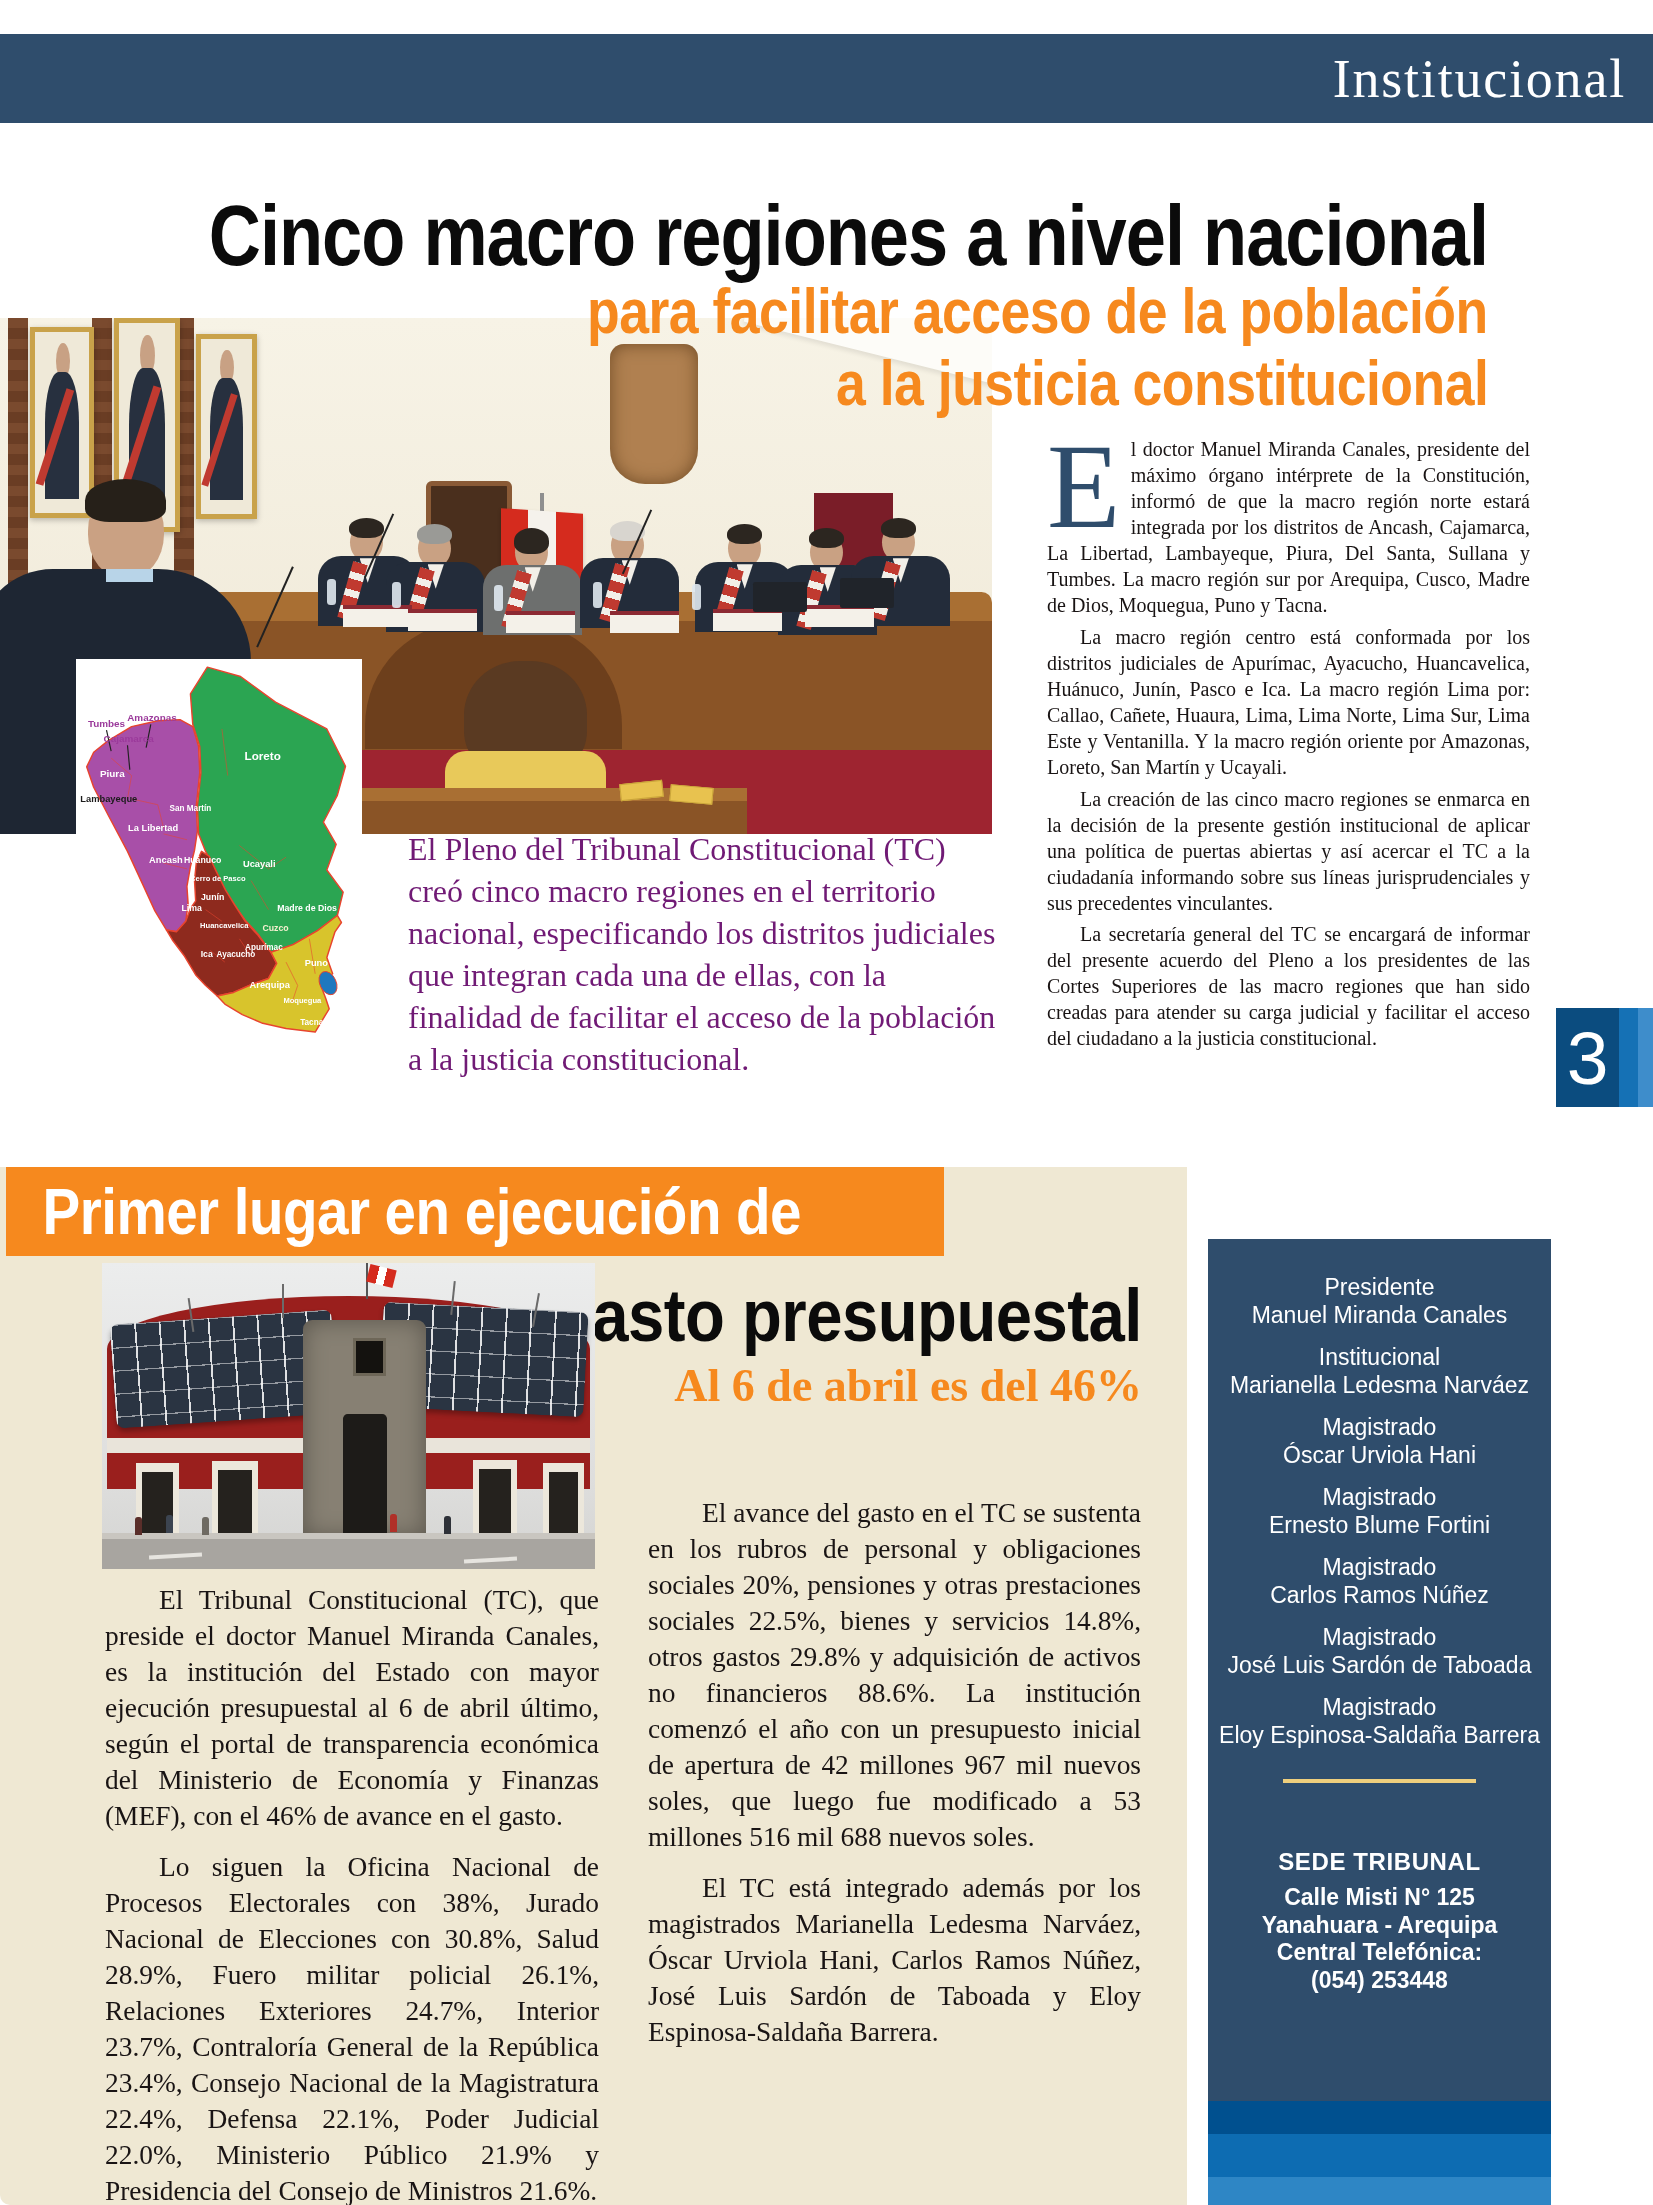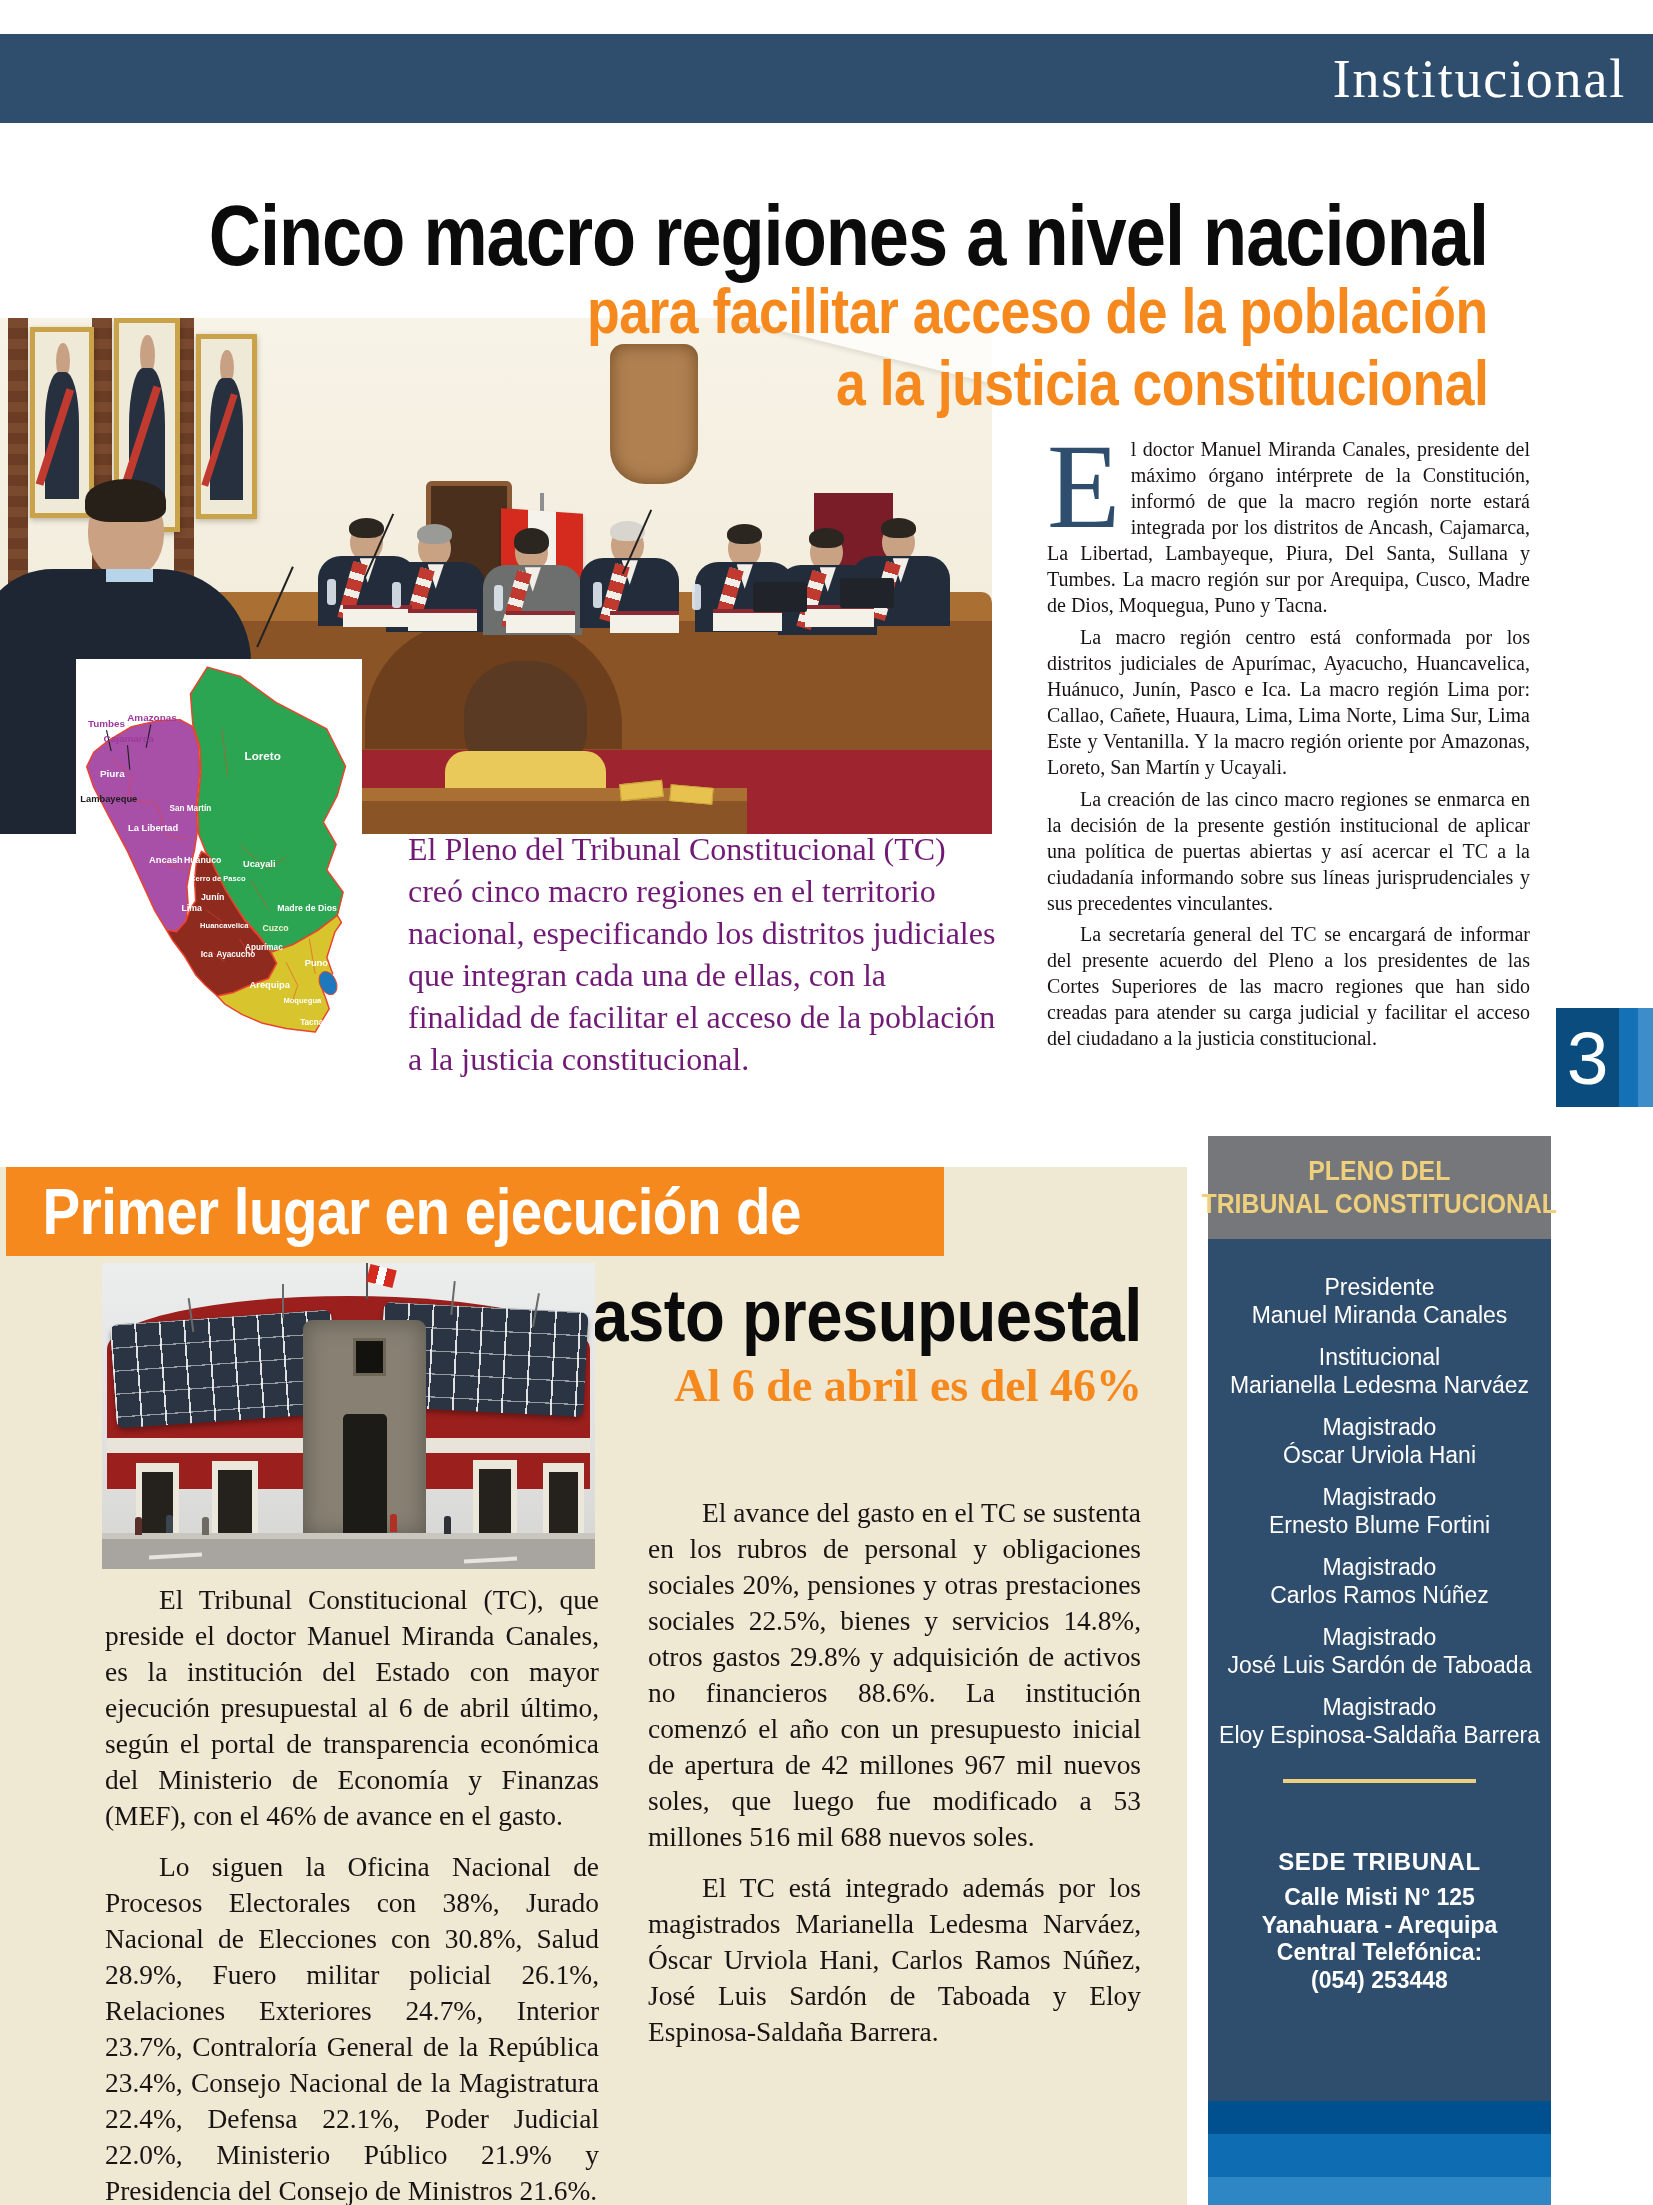--- a/index.html
+++ b/index.html
@@ -1,17 +1,17 @@
 <!DOCTYPE html>
 <html style="font-size:9.3px"><head>
 <meta charset="utf-8">
 <style>
   html,body{margin:0;padding:0;background:#ffffff;}
   #page{position:relative;width:1654px;height:2205px;background:#ffffff;overflow:hidden;
-        font-family:"Liberation Serif", serif;color:#1c1c1c;}
+        font-family:"Liberation Serif", serif;color:#1c1c1c;border-radius:10px;}
   .abs{position:absolute;}
   
   .topbar{left:0;top:34px;width:1654px;height:89px;background:#2F4D6C;display:flex;
           align-items:center;justify-content:flex-end;}
   .topbar-label{color:#ffffff;font-family:"Liberation Serif",serif;font-weight:400;
           font-size:54px;letter-spacing:1.8px;padding-right:28px;}
   
   .headline{right:166px;top:193px;font-family:"Liberation Sans",sans-serif;font-weight:700;
           font-size:85px;line-height:1;color:#0b0b0b;white-space:nowrap;
           transform:scaleX(.85);transform-origin:100% 50%;letter-spacing:-1.2px;z-index:6;}
@@ -391,24 +391,20 @@
 
   <div class="abs col-a">
     <p>El Tribunal Constitucional (TC), que preside el doctor Manuel Miranda Canales, es la institución del Estado con mayor ejecución presupuestal al 6 de abril último, según el portal de transparencia económica del Ministerio de Economía y Finanzas (MEF), con el 46% de avance en el gasto.</p>
     <p>Lo siguen la Oficina Nacional de Procesos Electorales con 38%, Jurado Nacional de Elecciones con 30.8%, Salud 28.9%, Fuero militar policial 26.1%, Relaciones Exteriores 24.7%, Interior 23.7%, Contraloría General de la República 23.4%, Consejo Nacional de la Magistratura 22.4%, Defensa 22.1%, Poder Judicial 22.0%, Ministerio Público 21.9% y Presidencia del Consejo de Ministros 21.6%.</p>
   </div>
   <div class="abs col-b">
     <p>El avance del gasto en el TC se sustenta en los rubros de personal y obligaciones sociales 20%, pensiones y otras prestaciones sociales 22.5%, bienes y servicios 14.8%, otros gastos 29.8% y adquisición de activos no financieros 88.6%. La institución comenzó el año con un presupuesto inicial de apertura de 42 millones 967 mil nuevos soles, que luego fue modificado a 53 millones 516 mil 688 nuevos soles.</p>
     <p>El TC está integrado además por los magistrados Marianella Ledesma Narváez, Óscar Urviola Hani, Carlos Ramos Núñez, José Luis Sardón de Taboada y Eloy Espinosa-Saldaña Barrera.</p>
   </div>
 
-  <div class="abs side-gray">
-    <div>PLENO DEL</div>
-    <div>TRIBUNAL CONSTITUCIONAL</div>
-  </div>
   <div class="abs side-blue">
     <div class="roster">
 
         <div class="roster-item">
           <div class="roster-role">Presidente</div>
           <div class="roster-name">Manuel Miranda Canales</div>
         </div>
 
         <div class="roster-item">
           <div class="roster-role">Institucional</div>

